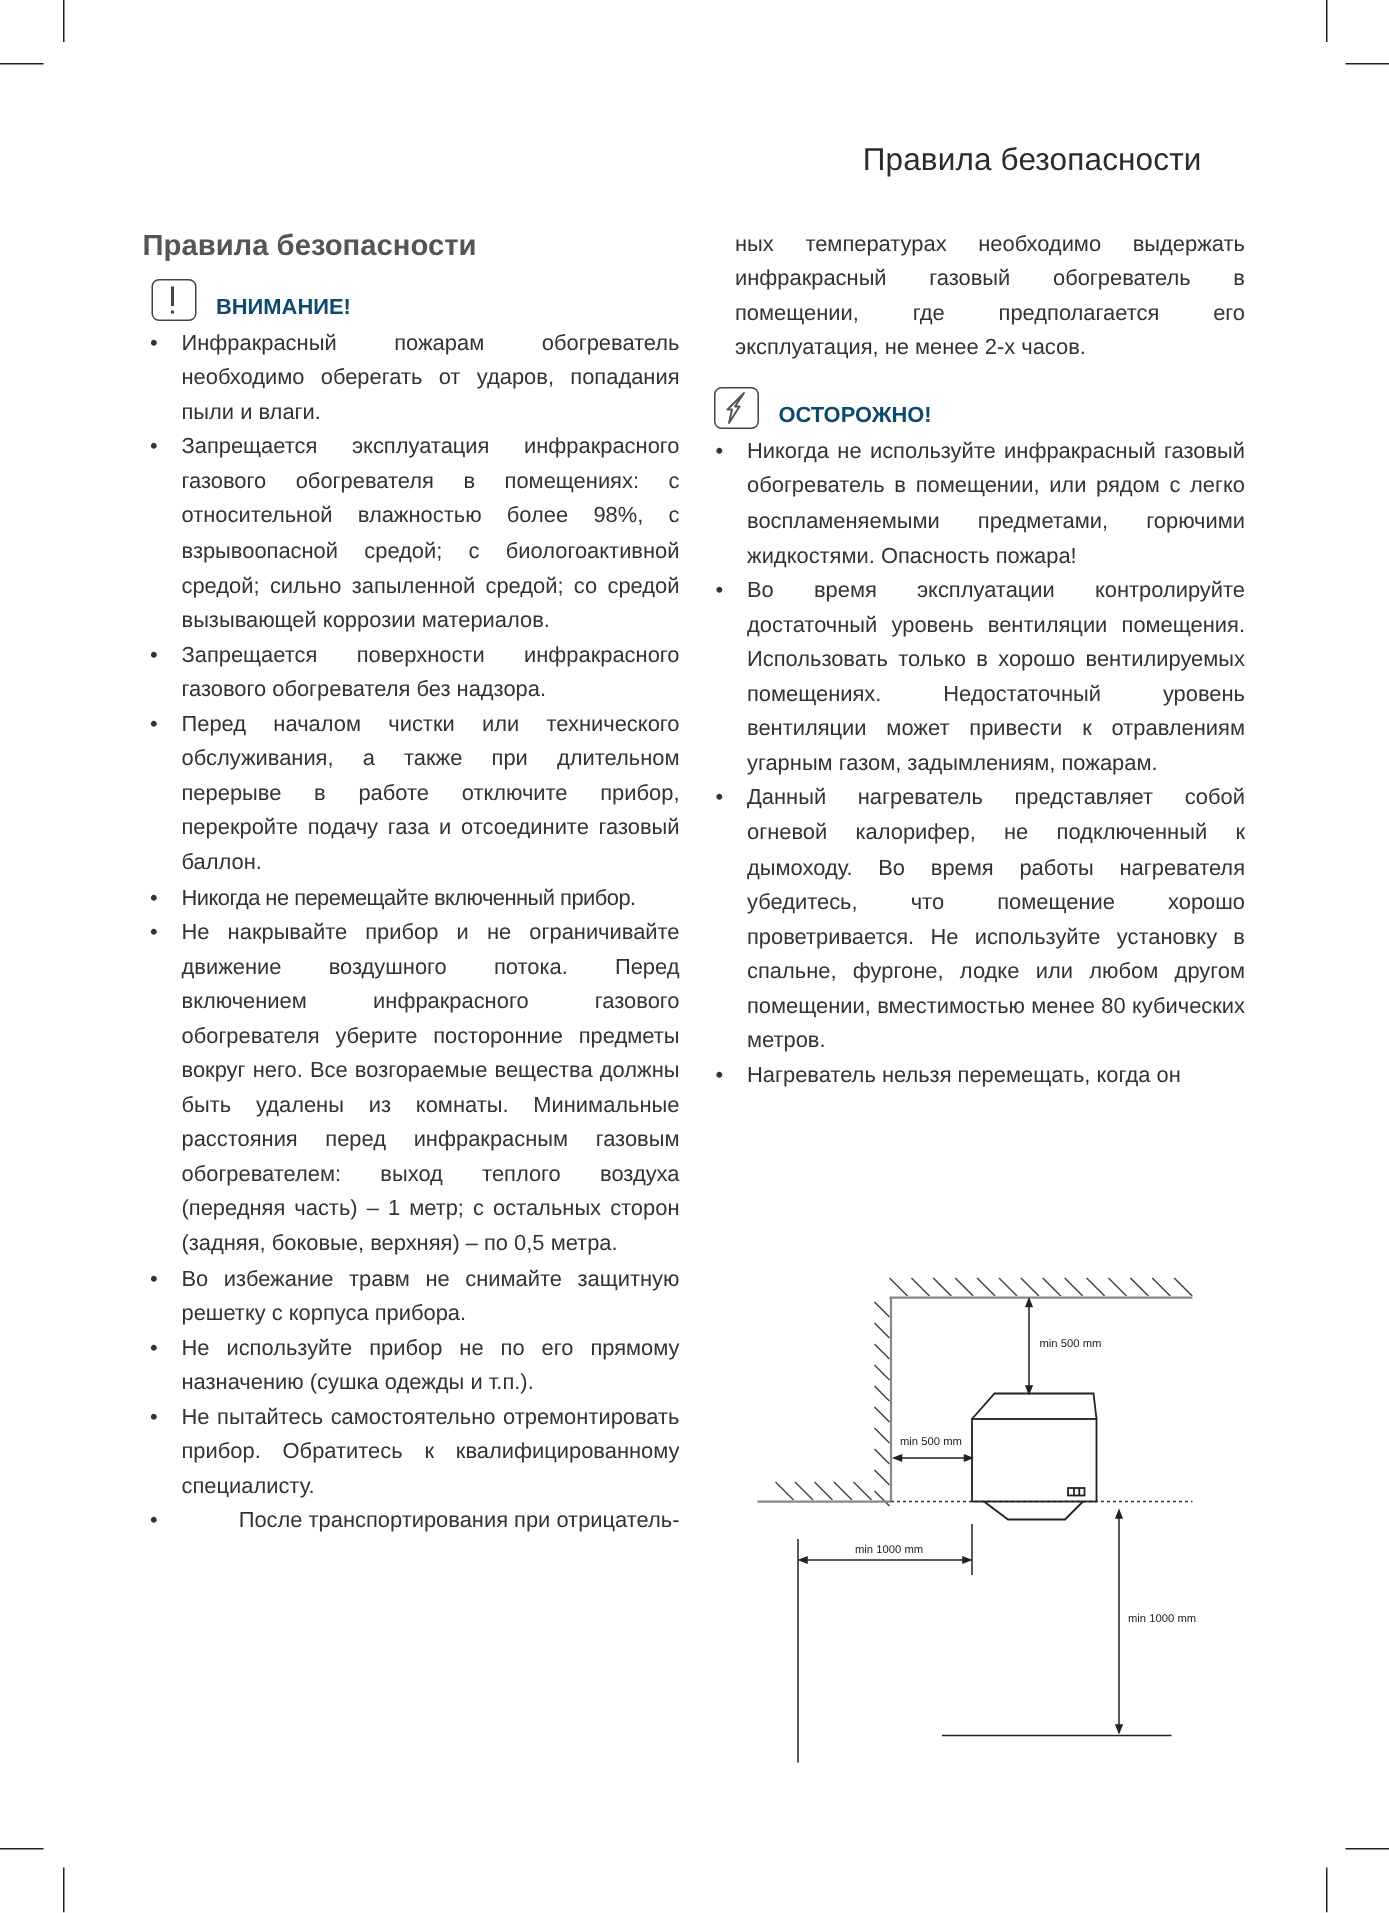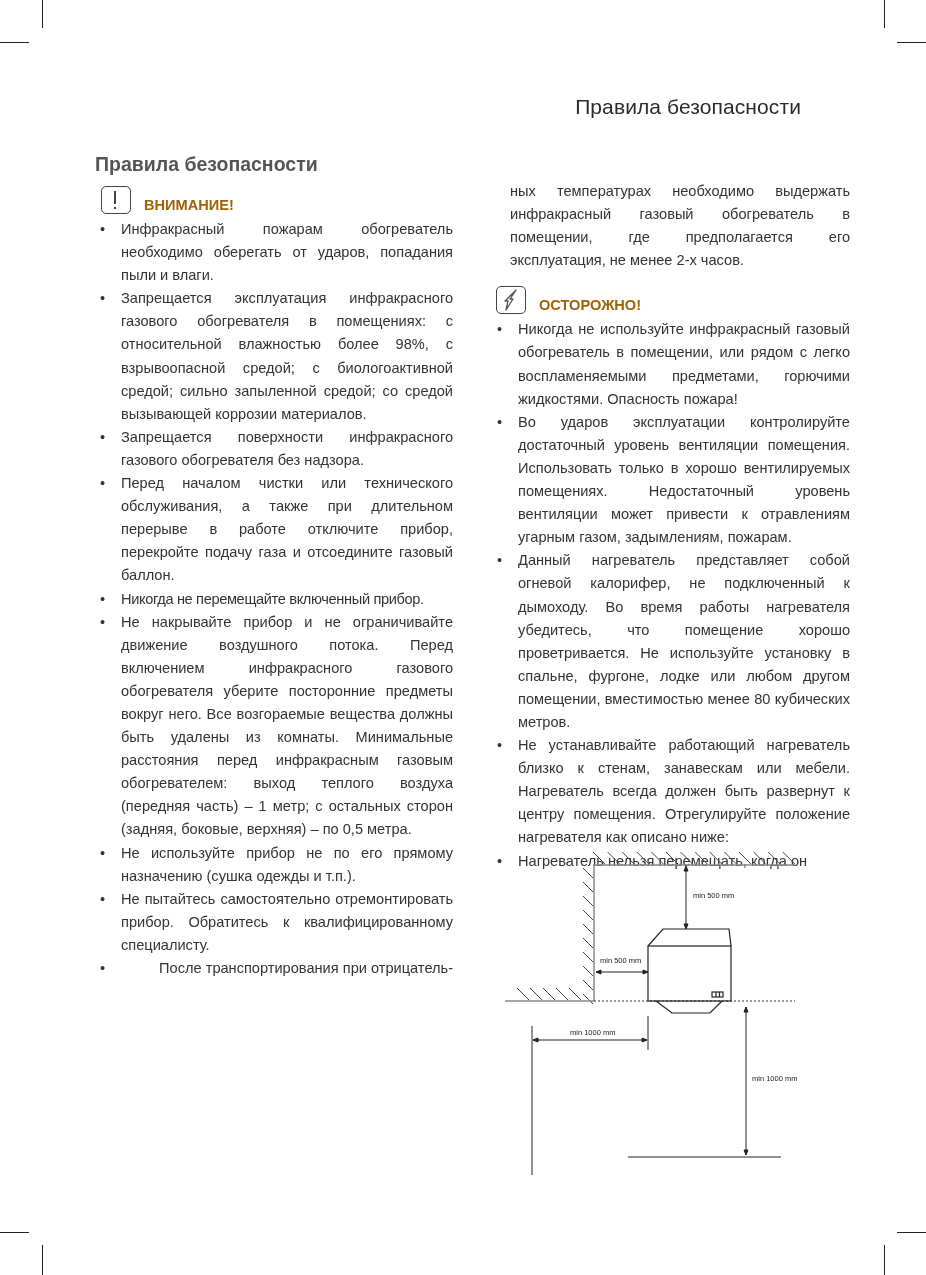--- a/index.html
+++ b/index.html
@@ -2,25 +2,25 @@
 <html><head>
 <meta charset="utf-8">
 <style>
   html, body { margin:0; padding:0; background:#ffffff; }
   body { width:926px; height:1275px; position:relative; overflow:hidden;
          font-family:"Liberation Sans", "DejaVu Sans", sans-serif; color:#333333; }
   .crop { position:absolute; background:#222; }
   .running-header { position:absolute; top:95px; right:125px; font-size:21px; color:#2b2b2b; font-weight:normal; letter-spacing:0.1px; }
   .col { position:absolute; width:358px; font-size:14.6px; line-height:23.1px; }
   .col-left { left:95px; top:152px; }
-  .col-right { left:492px; top:152px;margin-top:28px; }
+  .col-right { left:472px; top:152px; }
   .section-title { font-size:19.5px; font-weight:bold; color:#555555; margin:0 0 4px 0; line-height:24px; }
   .notice { display:flex; align-items:flex-end; height:34px; margin:2px 0 4px 0; }
   .notice-icon { width:30px; height:28px; border:1.4px solid #444; border-radius:5px; box-sizing:border-box; position:relative; margin-left:6px; margin-right:13px; }
-  .notice-label { font-weight:bold; font-size:14.6px; color:#a16207; line-height:18px; }
+  .notice-label { font-weight:bold; font-size:14.6px; color:#0c4a6e; line-height:18px; }
   ul { list-style:none; margin:0; padding:0; }
   li { position:relative; padding-left:26px; text-align:justify; }
   li::before { content:"•"; position:absolute; left:5px; top:0; color:#333; }
   .cont { padding-left:18px; text-align:justify; }
   .excl { position:absolute; left:12px; top:4px; width:2px; height:13px; background:#444; }
   .excl-dot { position:absolute; left:12px; top:20px; width:2px; height:2px; background:#444; }
   svg text { font-family:"Liberation Sans", "DejaVu Sans", sans-serif; }
 </style>
 </head>
 <body>
@@ -45,41 +45,41 @@
     </span>
     <span class="notice-label">ВНИМАНИЕ!</span>
   </div>
   <ul>
     <li>Инфракрасный пожарам обогреватель необходимо оберегать от ударов, попадания пыли и влаги.</li>
     <li>Запрещается эксплуатация инфракрасного газового обогревателя в помещениях: с относительной влажностью более 98%, с взрывоопасной средой; с биологоактивной средой; сильно запыленной средой; со средой вызывающей коррозии материалов.</li>
     <li>Запрещается поверхности инфракрасного газового обогревателя без надзора.</li>
     <li>Перед началом чистки или технического обслуживания, а также при длительном перерыве в работе отключите прибор, перекройте подачу газа и отсоедините газовый баллон.</li>
     <li style="letter-spacing:-0.35px;">Никогда не перемещайте включенный прибор.</li>
     <li>Не накрывайте прибор и не ограничивайте движение воздушного потока. Перед включением инфракрасного газового обогревателя уберите посторонние предметы вокруг него. Все возгораемые вещества должны быть удалены из комнаты. Минимальные расстояния перед инфракрасным газовым обогревателем: выход теплого воздуха (передняя часть) – 1 метр; с остальных сторон (задняя, боковые, верхняя) – по 0,5 метра.</li>
+    <li>Во избежание травм не снимайте защитную решетку с корпуса прибора.</li>
     <li>Не используйте прибор не по его прямому назначению (сушка одежды и т.п.).</li>
     <li>Не пытайтесь самостоятельно отремонтировать прибор. Обратитесь к квалифицированному специалисту.</li>
     <li style="text-align:right;">После транспортирования при отрицатель-</li>
   </ul>
 </div>
 
 <div class="col col-right">
   <div class="cont">ных температурах необходимо выдержать инфракрасный газовый обогреватель в помещении, где предполагается его эксплуатация, не менее 2-х часов.</div>
   <div class="notice" style="margin-top:8px;">
     <span class="notice-icon" style="margin-left:4px;">
       <svg width="28" height="26" viewBox="0 0 28 26" style="position:absolute;left:0;top:0;">
         <path d="M19 3 L13 12 L16 12 L9 23 L11 14 L8 14 Z" fill="none" stroke="#555" stroke-width="1.3" stroke-linejoin="round"></path>
       </svg>
     </span>
     <span class="notice-label">ОСТОРОЖНО!</span>
   </div>
   <ul>
     <li>Никогда не используйте инфракрасный газовый обогреватель в помещении, или рядом с легко воспламеняемыми предметами, горючими жидкостями. Опасность пожара!</li>
-    <li>Во ударов эксплуатации контролируйте достаточный уровень вентиляции помещения. Использовать только в хорошо вентилируемых помещениях. Недостаточный уровень вентиляции может привести к отравлениям угарным газом, задымлениям, пожарам.</li>
+    <li>Во время эксплуатации контролируйте достаточный уровень вентиляции помещения. Использовать только в хорошо вентилируемых помещениях. Недостаточный уровень вентиляции может привести к отравлениям угарным газом, задымлениям, пожарам.</li>
     <li>Данный нагреватель представляет собой огневой калорифер, не подключенный к дымоходу. Во время работы нагревателя убедитесь, что помещение хорошо проветривается. Не используйте установку в спальне, фургоне, лодке или любом другом помещении, вместимостью менее 80 кубических метров.</li>
-    <li>Не устанавливайте работающий нагреватель близко к стенам, занавескам или мебели. Нагреватель всегда должен быть развернут к центру помещения. Отрегулируйте положение нагревателя как описано ниже:</li>
     <li>Нагреватель нельзя перемещать, когда он</li>
   </ul>
 </div>
 
 <svg width="926" height="1275" style="position:absolute;left:0;top:0;pointer-events:none;">
   <g id="hatch-ceiling" stroke="#444" stroke-width="1">
       <line x1="593" y1="852" x2="605" y2="864"></line>
       <line x1="607.6" y1="852" x2="619.6" y2="864"></line>
       <line x1="622.2" y1="852" x2="634.2" y2="864"></line>
       <line x1="636.8000000000001" y1="852" x2="648.8000000000001" y2="864"></line>

